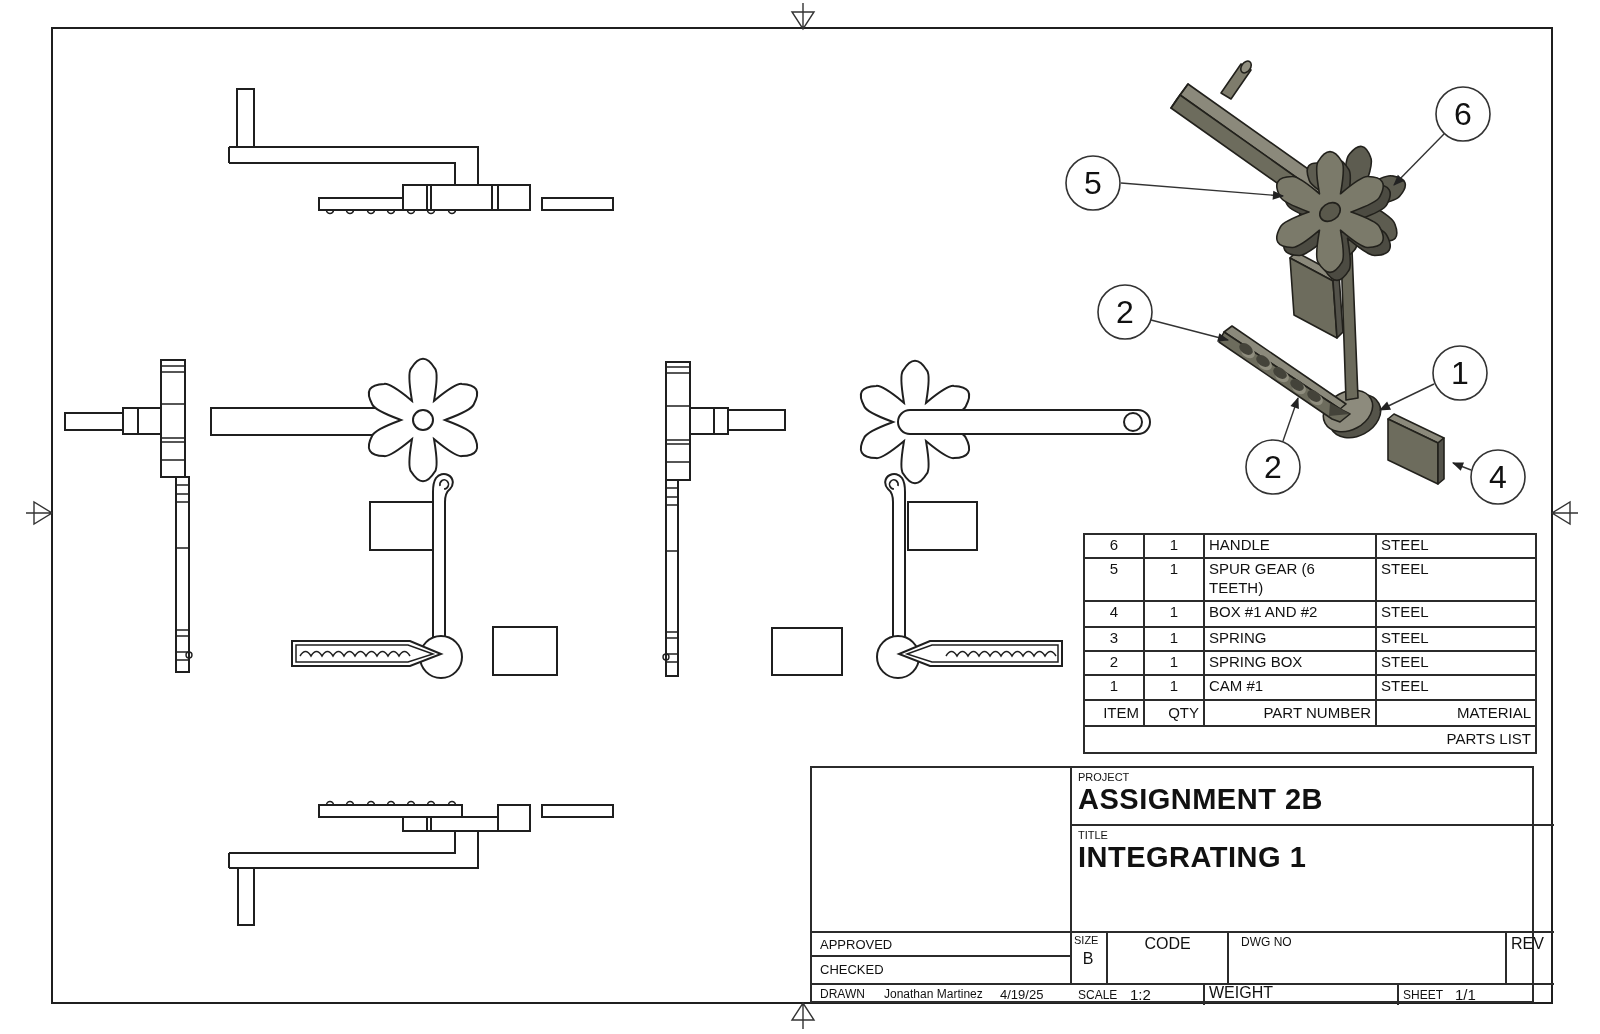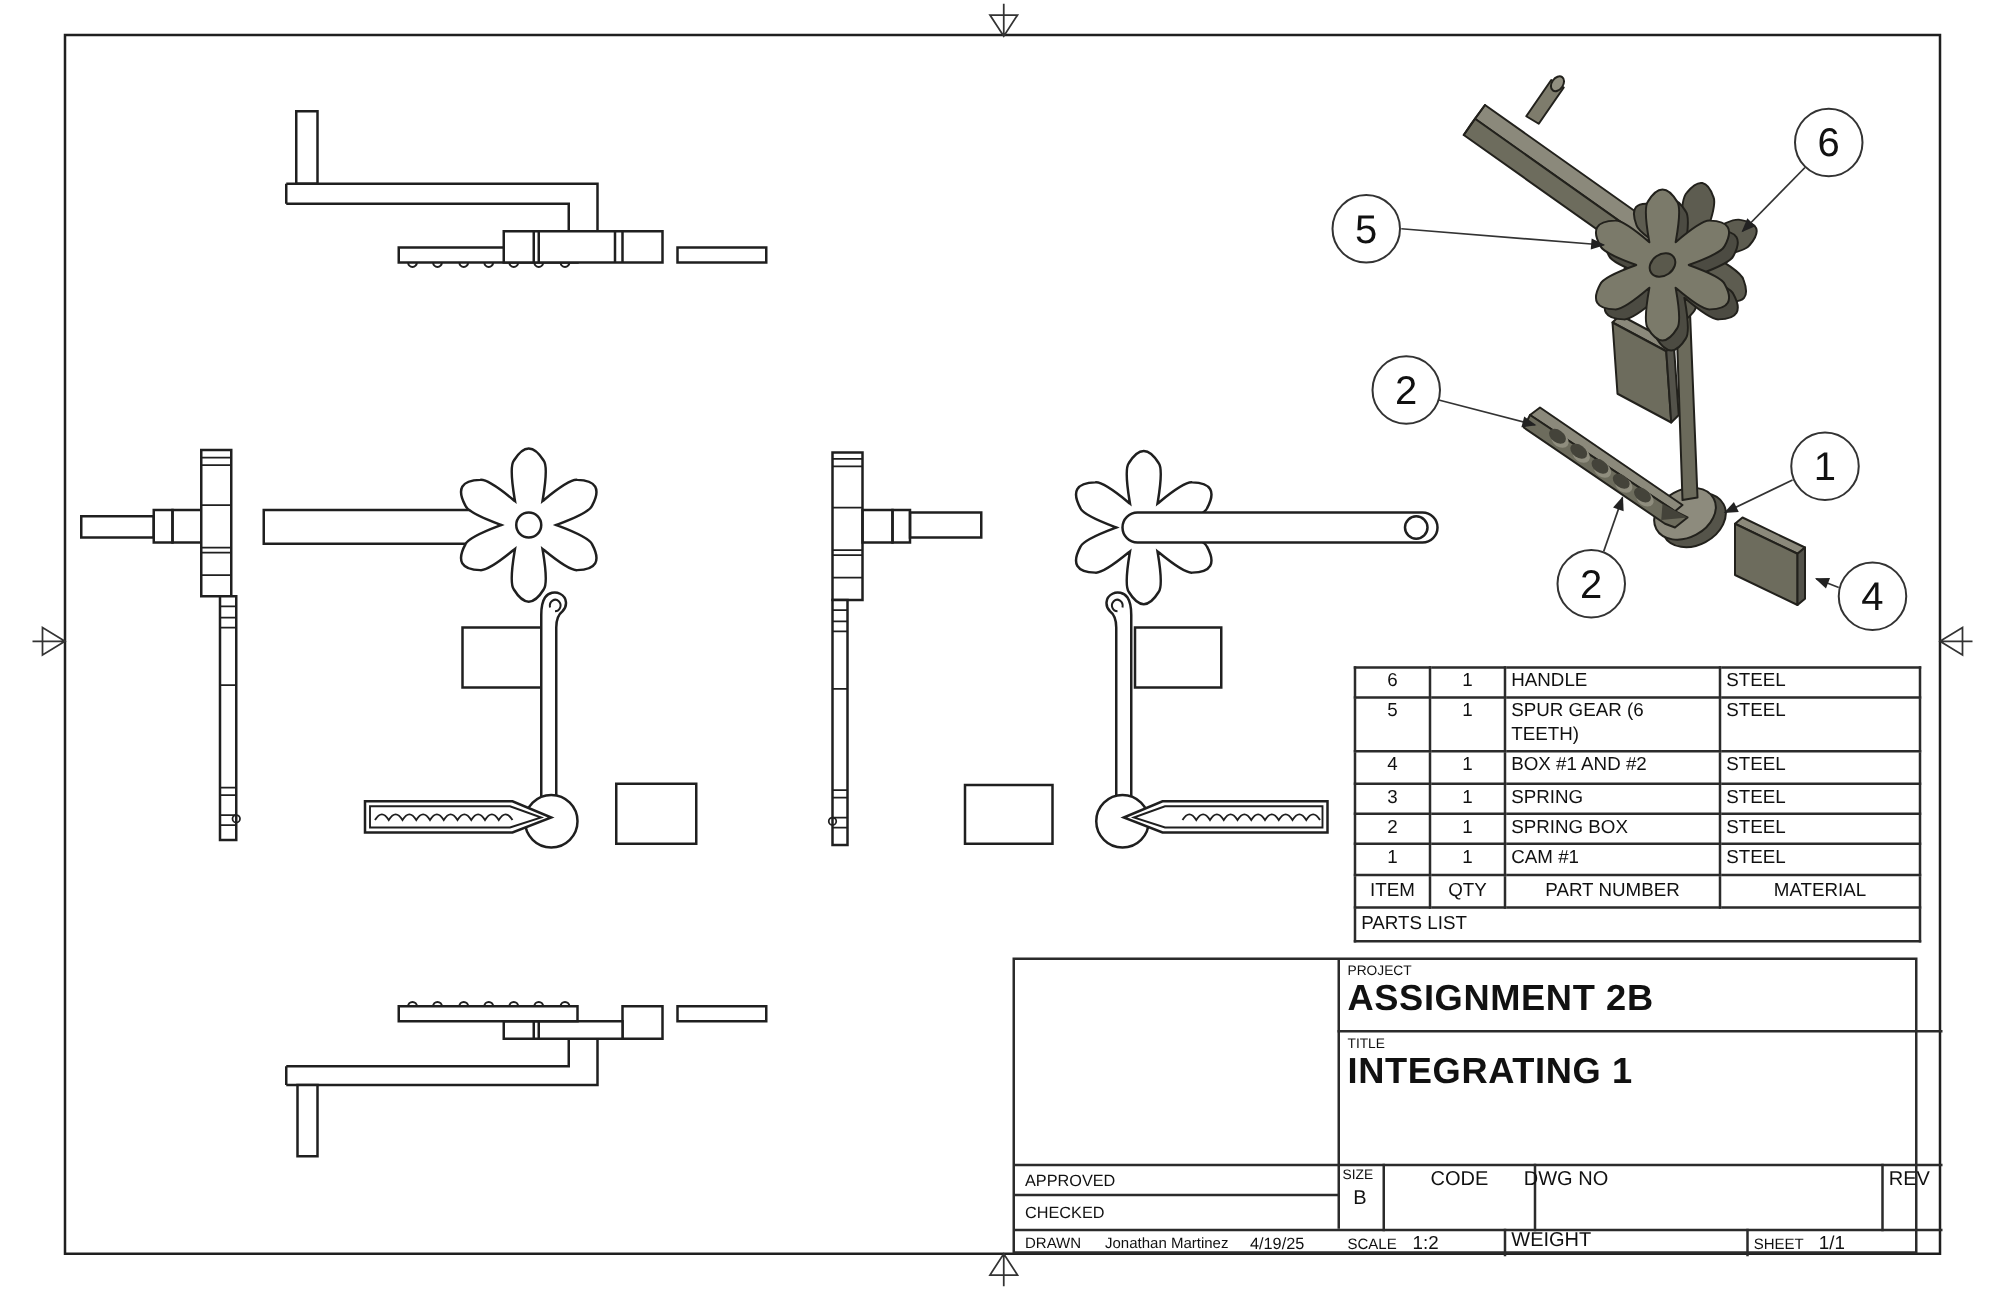--- a/index.html
+++ b/index.html
@@ -5,22 +5,22 @@
   html,body{margin:0;padding:0;background:#fff;}
   .sheet{position:relative;width:1600px;height:1034px;background:#fff;overflow:hidden;
          font-family:"Liberation Sans", sans-serif;color:#111;}
   .sheet svg{position:absolute;left:0;top:0;}
   
   .plist{position:absolute;left:1083px;top:533px;width:452px;border-collapse:collapse;
          table-layout:fixed;font-size:15px;color:#111;}
   .plist td{border:2px solid #2b2b2b;padding:1px 4px;vertical-align:top;line-height:1.25;}
   .plist td.c{text-align:center;}
   .plist td.pn span{display:inline-block;max-width:122px;}
-  .plist tr.hdr td{text-align:center;vertical-align:middle;}
-  .plist tr.ttl td{text-align:left;vertical-align:middle;margin-left:48px;}
+  .plist tr.hdr td{text-align:right;vertical-align:middle;}
+  .plist tr.ttl td{text-align:right;vertical-align:middle;margin-left:48px;}
   
   .tblock{position:absolute;left:810px;top:766px;width:724px;height:237px;
           border:2px solid #2b2b2b;box-sizing:border-box;font-size:12px;}
   .tbl-line{position:absolute;background:#2b2b2b;}
   .tbt{position:absolute;white-space:nowrap;}
   .lab{font-size:11px;}
   .big{font-size:29px;letter-spacing:.5px;font-weight:bold;}
   .val{font-size:15px;}
 </style>
 </head>
@@ -272,21 +272,21 @@
 
   <div class="tbt" style="left:8px;top:169px;font-size:13px">APPROVED</div>
   <div class="tbt" style="left:8px;top:194px;font-size:13px">CHECKED</div>
   <div class="tbt" style="left:8px;top:219px;font-size:12px">DRAWN</div>
   <div class="tbt" style="left:72px;top:219px;font-size:12px">Jonathan Martinez</div>
   <div class="tbt" style="left:188px;top:219px;font-size:13px">4/19/25</div>
 
   <div class="tbt lab" style="left:262px;top:166px">SIZE</div>
   <div class="tbt" style="left:258px;top:182px;width:36px;text-align:center;font-size:16px">B</div>
   <div class="tbt" style="left:296px;top:167px;width:119px;text-align:center;font-size:16px">CODE</div>
-  <div class="tbt" style="left:407px;top:167px;font-size:16px">DWG NO</div>
+  <div class="tbt" style="left:429px;top:167px;font-size:12px">DWG NO</div>
   <div class="tbt" style="left:699px;top:167px;font-size:16px">REV</div>
 
   <div class="tbt" style="left:266px;top:220px;font-size:12px">SCALE</div>
   <div class="tbt val" style="left:318px;top:218px">1:2</div>
   <div class="tbt" style="left:397px;top:216px;font-size:16px">WEIGHT</div>
   <div class="tbt" style="left:591px;top:220px;font-size:12px">SHEET</div>
   <div class="tbt val" style="left:643px;top:218px">1/1</div>
 </div>
 
 </div>

